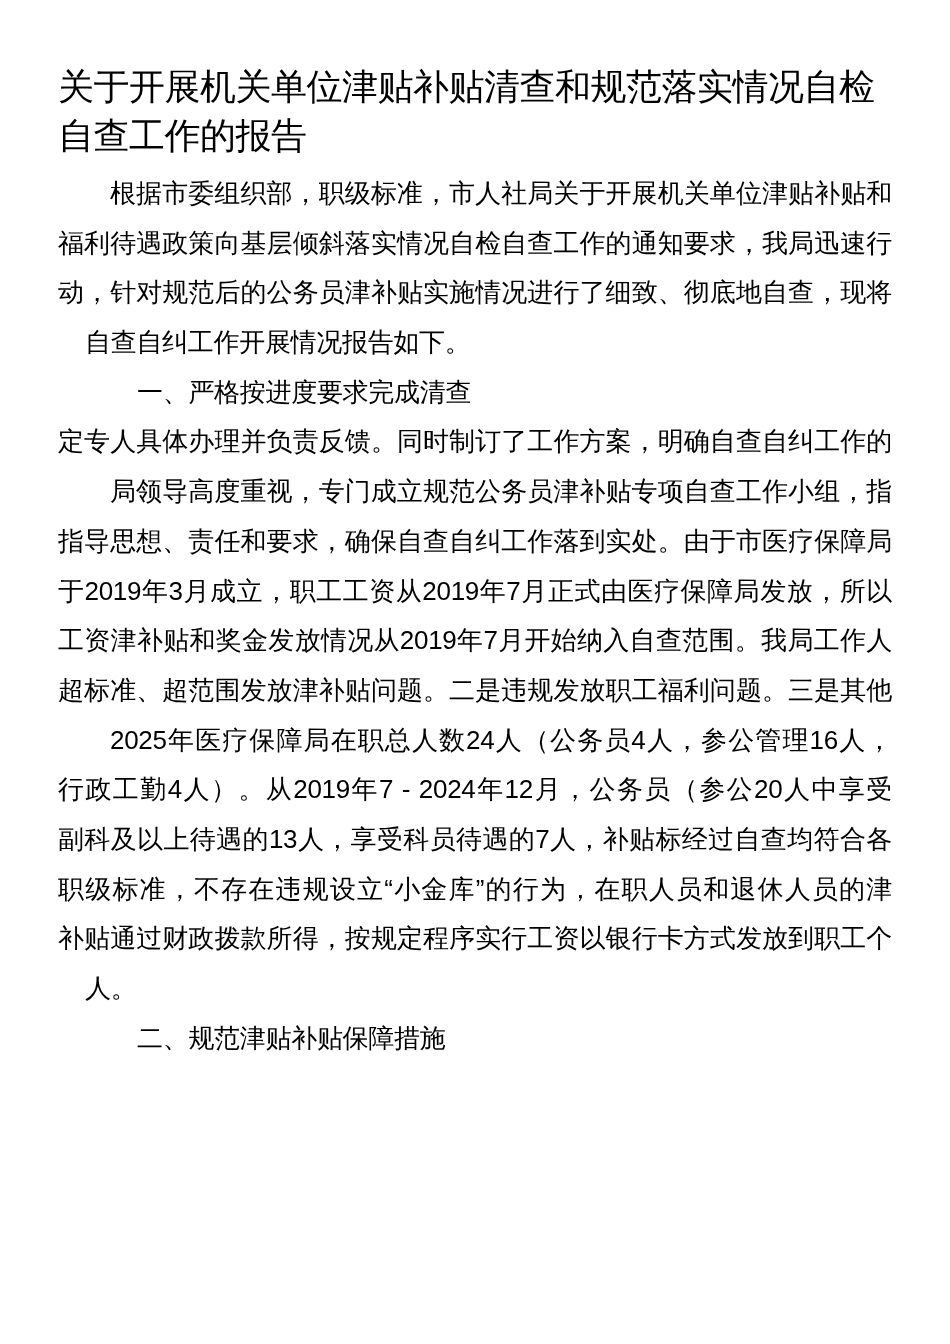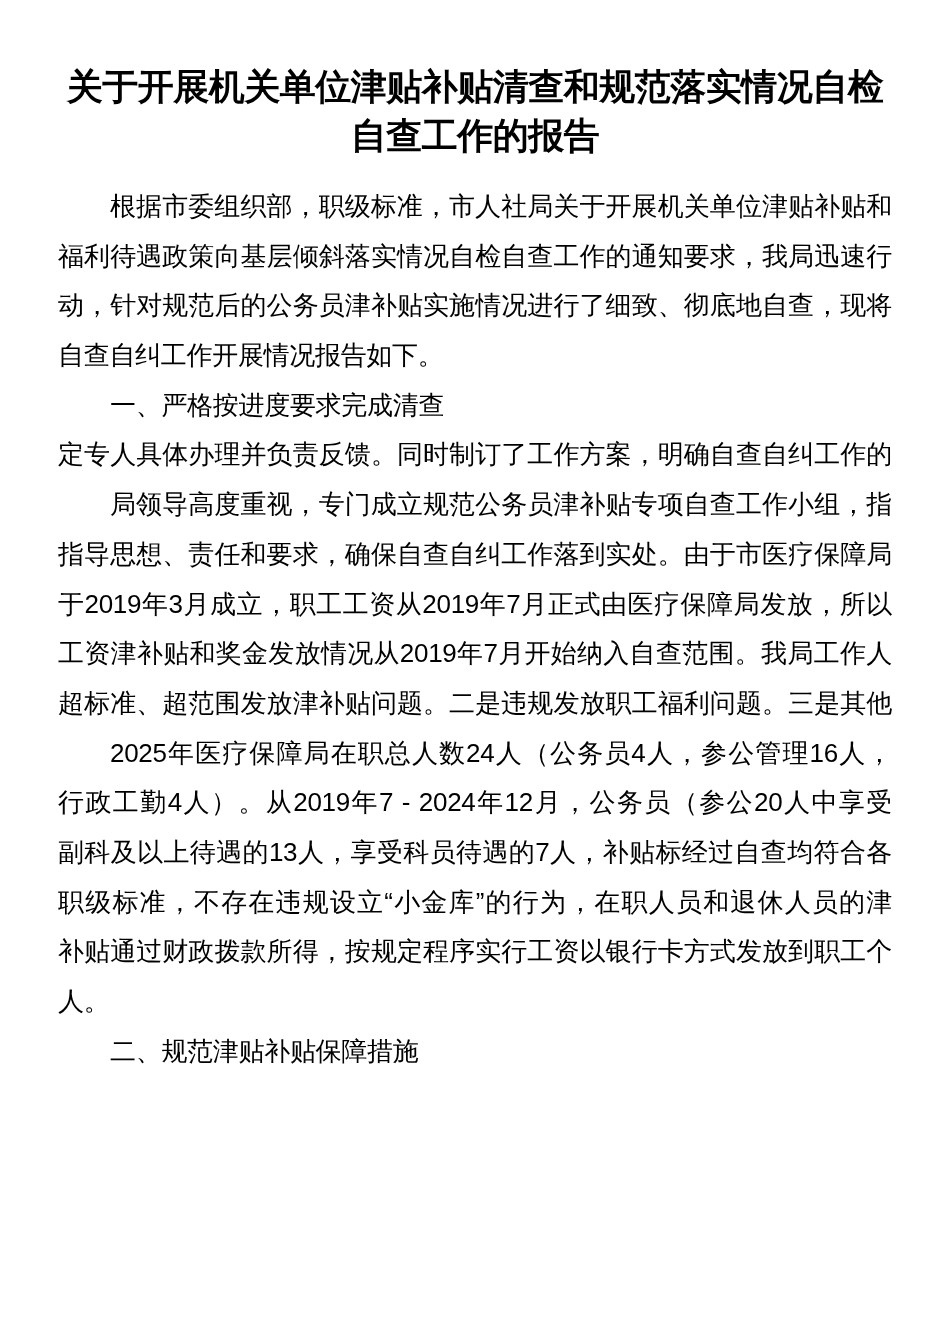--- a/index.html
+++ b/index.html
@@ -14,44 +14,45 @@
     color: #000000;
     overflow: hidden;
   }
   .doc {
     padding: 62px 58px 0 58px;
     box-sizing: border-box;
     width: 950px;
   }
   .title-block {
     font-size: 36px;
-    font-weight: bold;
+    font-weight: normal;
     line-height: 49px;
-    text-align: center;
+    text-align: left;
     letter-spacing: -0.5px;
-    margin-bottom: 22px;
+    margin-bottom: 9px;
   }
   .title-line {
     height: 49px;
     overflow: hidden;
   }
   .body-text {
     font-size: 26px;
     line-height: 49.7px;
     letter-spacing: -0.3px;
   }
   .line {
     height: 49.7px;
     overflow: hidden;
     text-align: justify;
     text-align-last: justify;
   }
   .line.end {
     text-align: left;
     text-align-last: left;
+    margin-left: 27px;
   }
   .indent {
     text-indent: 52px;
   }
   .tight {
     letter-spacing: -1.15px;
   }
   .b {
     font-weight: bold;
   }

